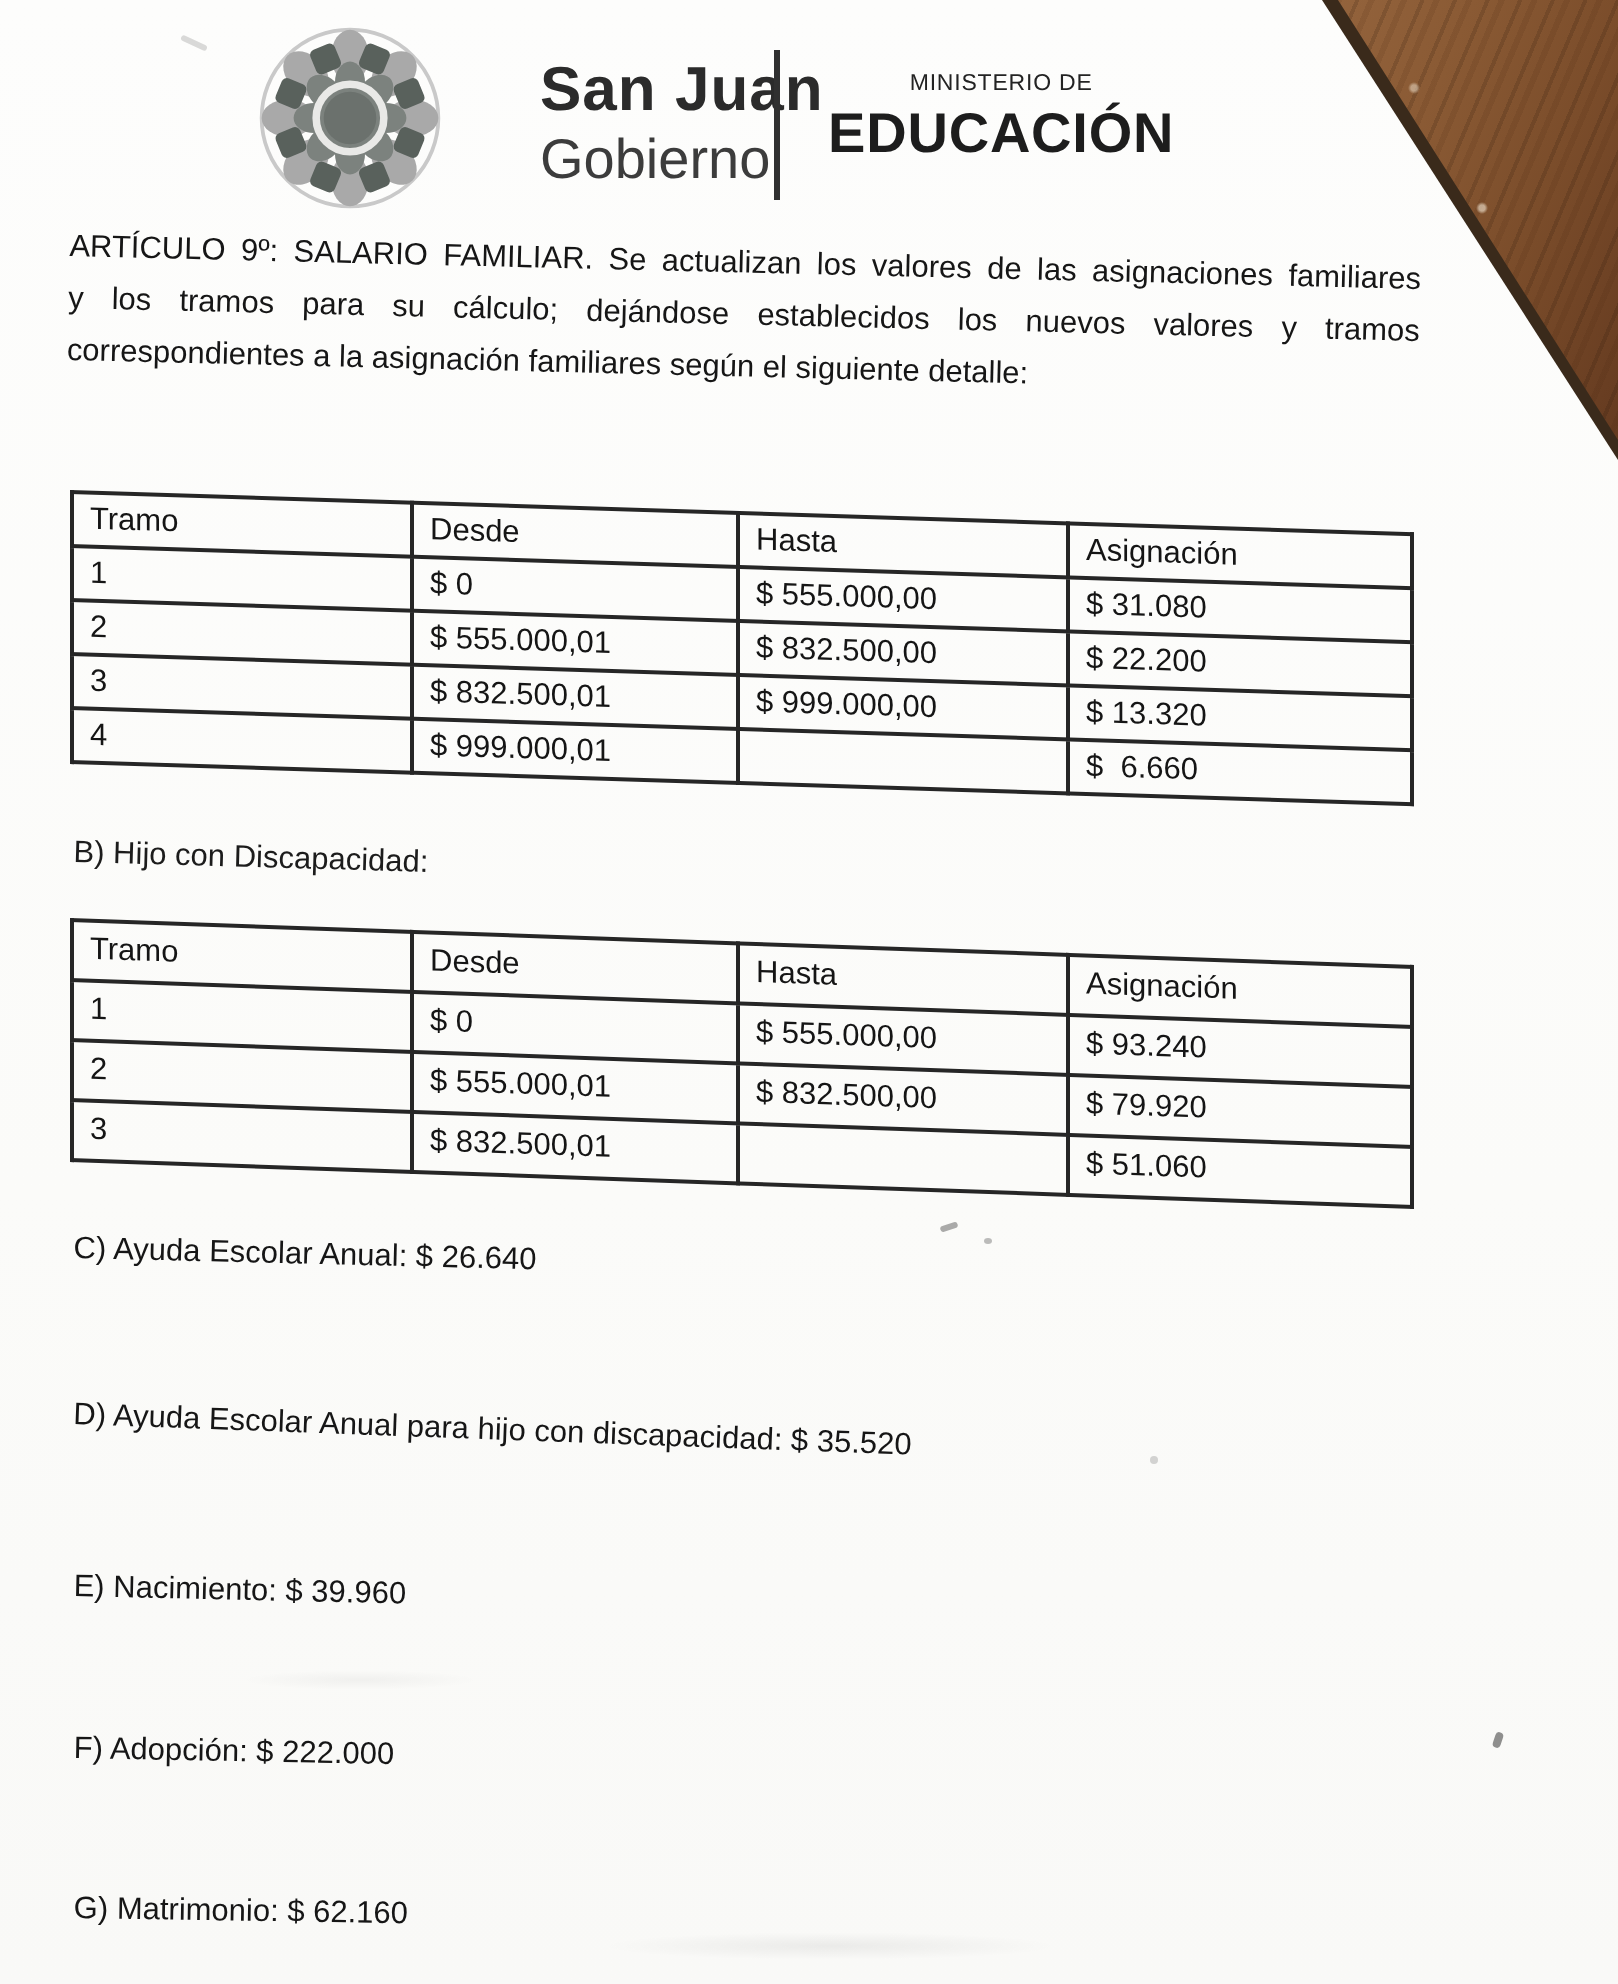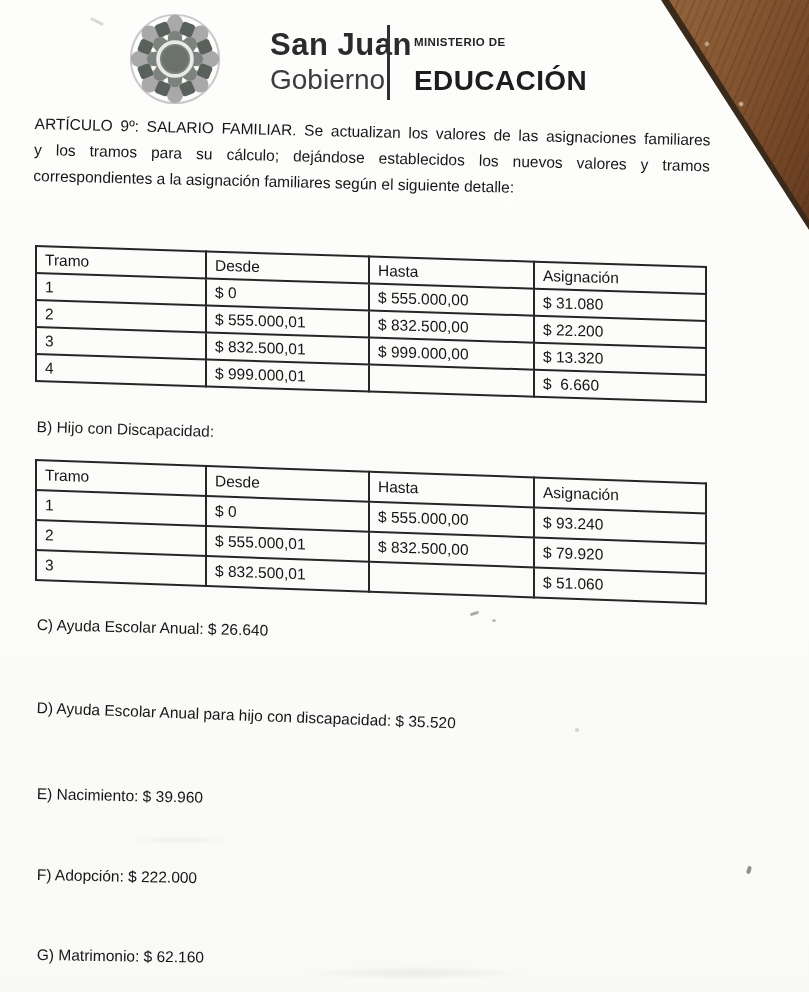--- a/index.html
+++ b/index.html
@@ -8,22 +8,22 @@
     background:linear-gradient(180deg,#fdfdfc 0%,#fbfbf9 60%,#f9f9f7 100%);
     font-family:"Liberation Sans","DejaVu Sans",sans-serif;color:#1c1c1c;
   }
   
   .logo{position:absolute;left:128px;top:12px;width:94px;height:94px;}
   .brand{position:absolute;left:238px;top:28px;line-height:1.1;margin-left:32px;}
   .brand-name{font-size:31px;font-weight:bold;color:#2b2b2b;letter-spacing:.5px;}
   .brand-sub{font-size:28px;color:#3c3c3c;margin-top:3px;}
   .divider{position:absolute;left:387px;top:25px;width:3px;height:75px;background:#303030;}
   .ministry{position:absolute;left:414px;top:36px;line-height:1.05;}
-  .ministry-top{font-size:11.5px;font-weight:bold;letter-spacing:.4px;color:#232323;}
-  .ministry-name{font-size:28px;font-weight:bold;letter-spacing:.4px;color:#1d1d1d;margin-top:18px;}
+  .ministry-top{font-size:11.5px;font-weight:normal;letter-spacing:.4px;color:#232323;text-align:center;}
+  .ministry-name{font-size:28px;font-weight:bold;letter-spacing:.4px;color:#1d1d1d;margin-top:4px;}
   
   .article{position:absolute;left:35px;top:111px;width:676px;font-size:15.5px;line-height:26px;
     transform:rotate(1.4deg);transform-origin:0 0;color:#161616;}
   .jline{text-align:justify;text-align-last:justify;}
   .jline.last{text-align-last:left;}
   
   .tbl-wrap-a{position:absolute;left:35px;top:245px;transform:skewY(1.8deg);transform-origin:0 0;}
   .tbl-wrap-b{position:absolute;left:35px;top:459px;transform:skewY(2.0deg);transform-origin:0 0;}
   table{border-collapse:collapse;table-layout:fixed;width:670px;background:transparent;}
   th,td{border:2px solid #262626;font-size:15.5px;font-weight:normal;text-align:left;

